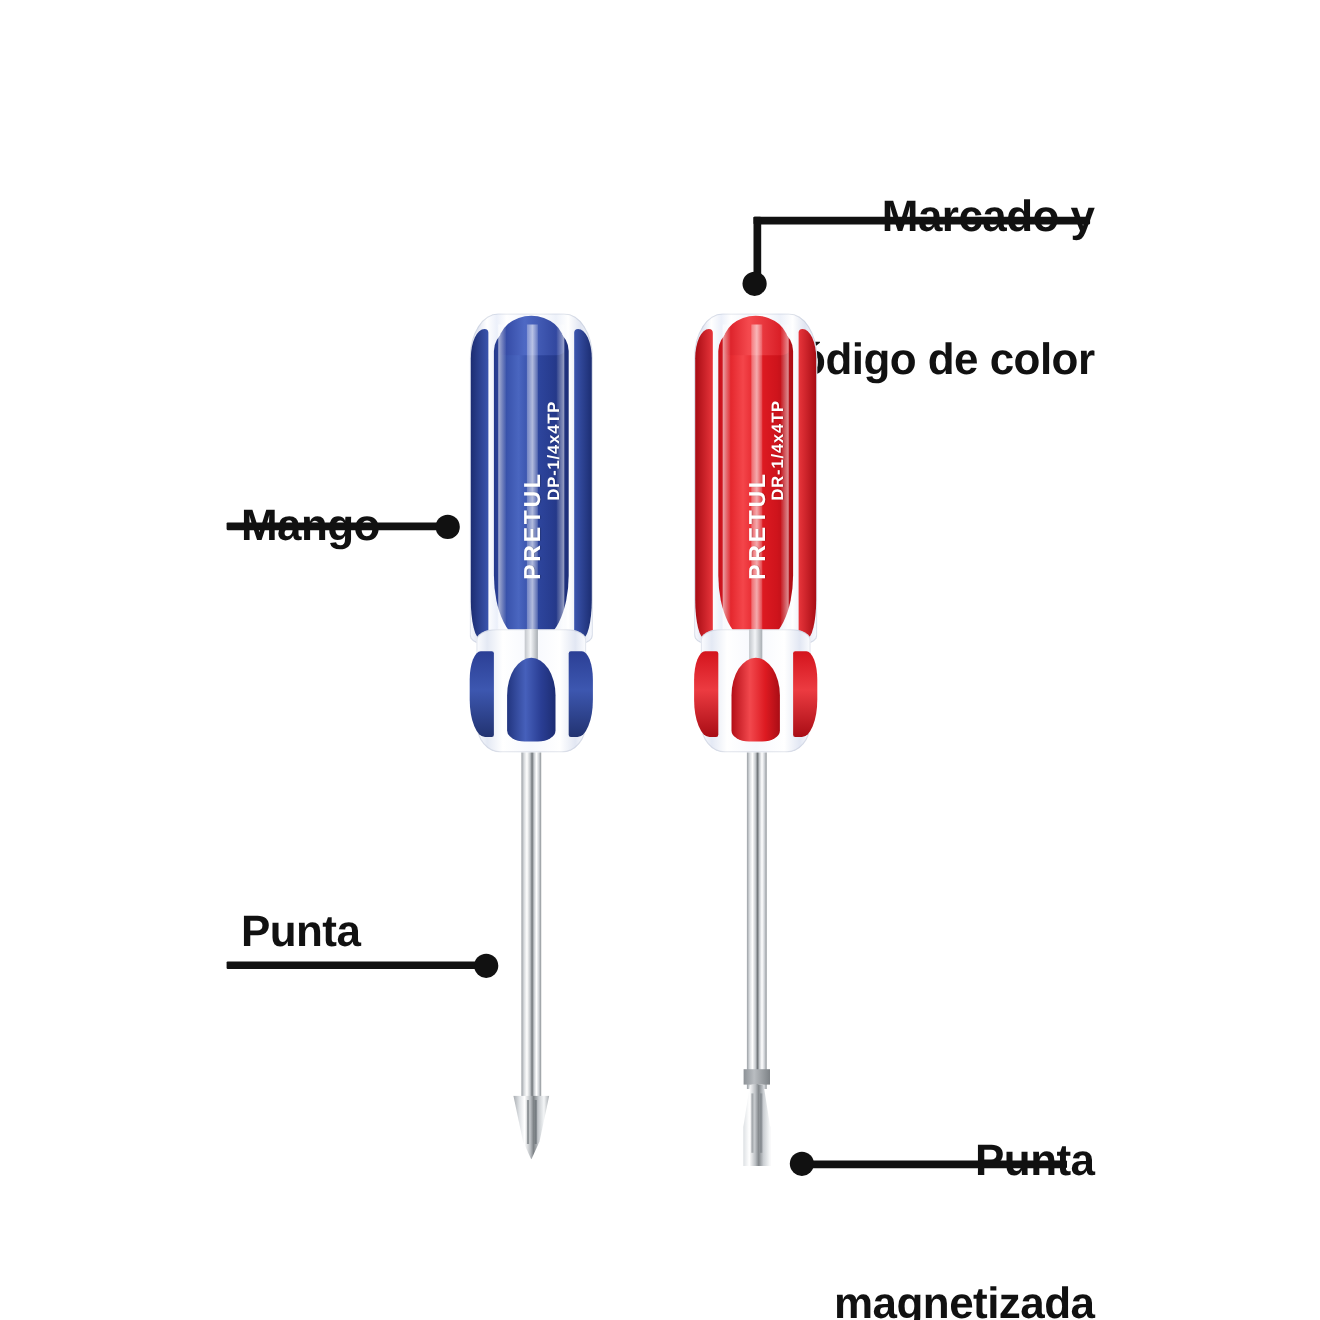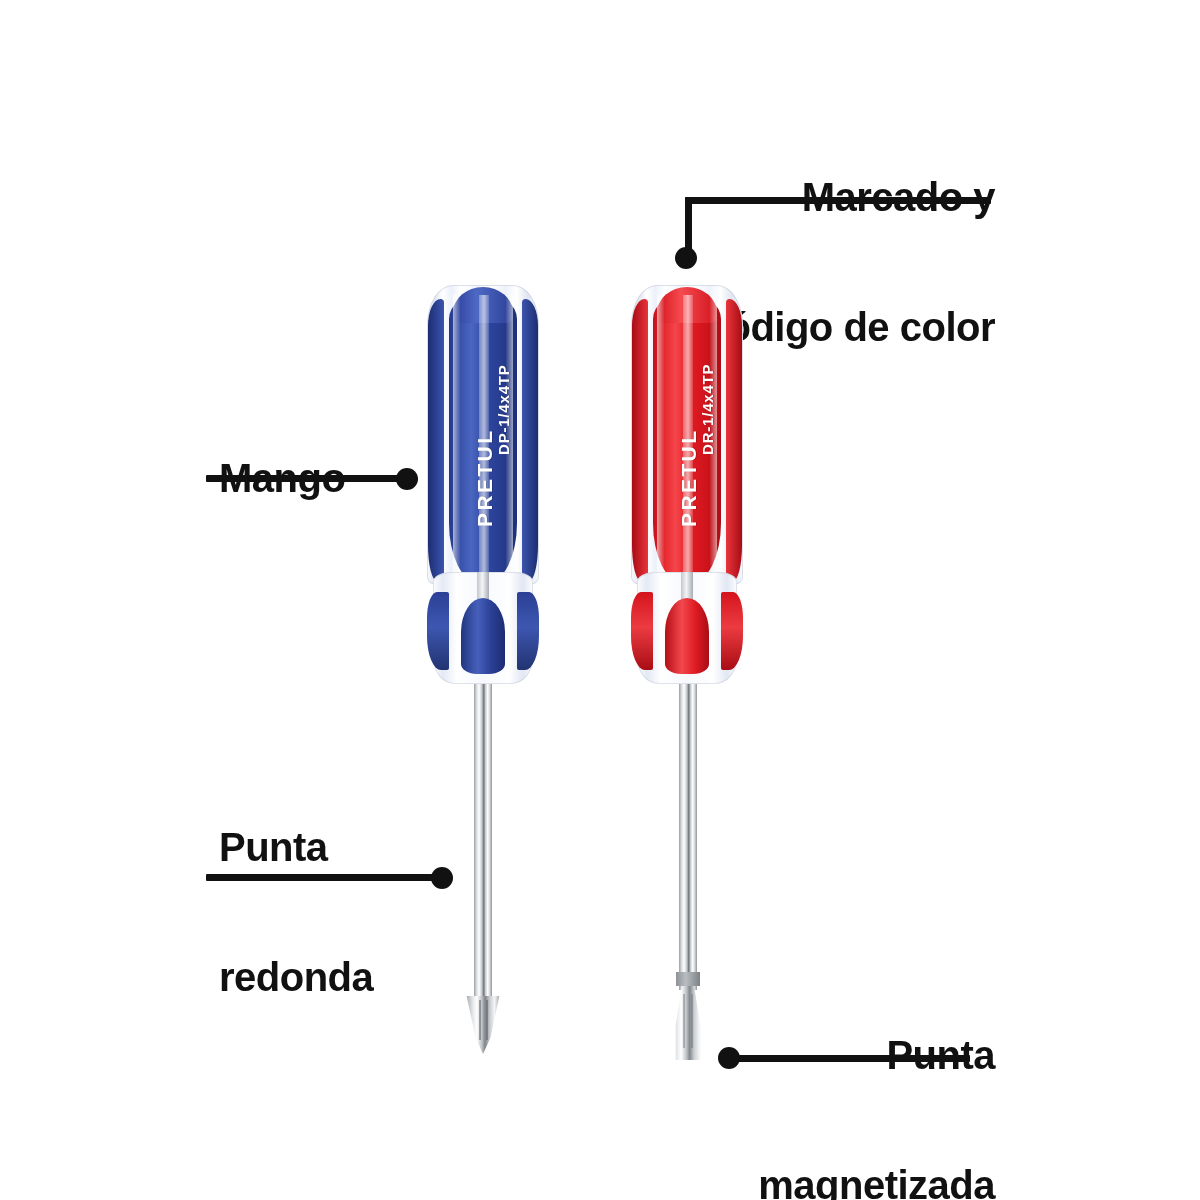--- a/index.html
+++ b/index.html
@@ -310,21 +310,20 @@
   <div class="leader-dot" style="left:675px; top:247px;"></div>
 
   <div class="callout-text ta-left" style="left:219px; top:371px; width:360px;">
     <span class="ln">Mango</span>
   </div>
   <div class="leader leader-h" style="left:206px; top:475px; width:202px;"></div>
   <div class="leader-dot" style="left:396px; top:468px;"></div>
 
   <div class="callout-text ta-left" style="left:219px; top:740px; width:360px;">
     <span class="ln">Punta</span>
-    <span class="ln">redonda</span>
   </div>
   <div class="leader leader-h" style="left:206px; top:874px; width:236px;"></div>
   <div class="leader-dot" style="left:431px; top:867px;"></div>
 
   <div class="callout-text ta-right" style="right:205px; top:948px; width:430px;">
     <span class="ln">Punta</span>
     <span class="ln">magnetizada</span>
   </div>
   <div class="leader leader-h" style="left:729px; top:1055px; width:241px;"></div>
   <div class="leader-dot" style="left:718px; top:1047px;"></div>

